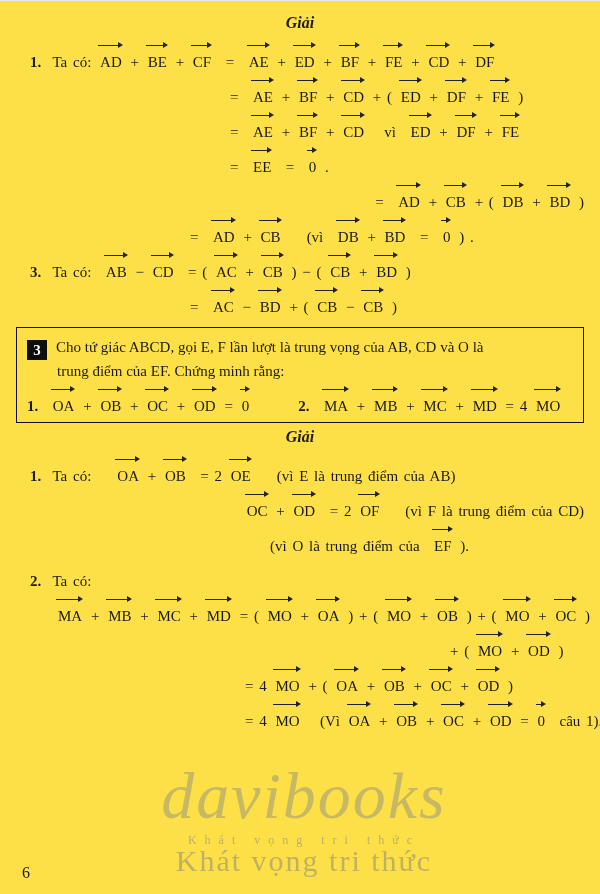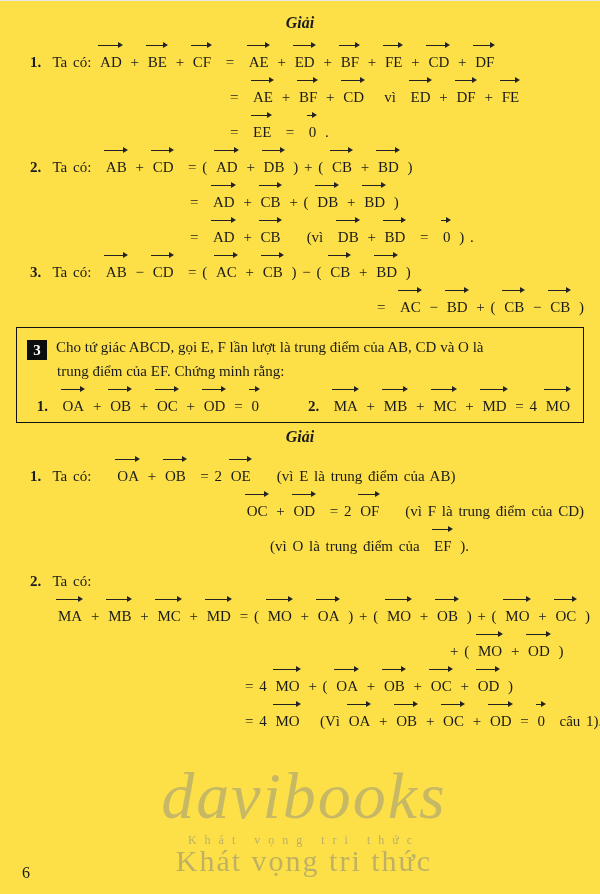--- a/index.html
+++ b/index.html
@@ -61,21 +61,21 @@
     display:inline-block;
     width:20px;height:20px;
     background:#0d0d0d;
     color:#fff;
     font-weight:bold;
     text-align:center;
     line-height:20px;
     margin-right:9px;
     vertical-align:-3px;
   }
-  .box-parts .eq-line{padding-top:14px;margin-bottom:4px;text-align:right;}
+  .box-parts .eq-line{padding-top:14px;margin-bottom:4px;}
   .page-number{
     position:absolute;
     left:22px;bottom:12px;
     font-size:16px;
   }
   .watermark{
     position:absolute;
     left:8px;right:0;top:760px;
     text-align:center;
     pointer-events:none;
@@ -103,32 +103,32 @@
 </style>
 </head>
 <body>
 
 <div class="page">
 
   <div class="heading">Giải</div>
 
   <div class="eq-block">
       <div class="eq-line"><b>1.</b>&nbsp; Ta có: <span class="vec">AD</span> + <span class="vec">BE</span> + <span class="vec">CF</span> &nbsp;=&nbsp; <span class="vec">AE</span> + <span class="vec">ED</span> + <span class="vec">BF</span> + <span class="vec">FE</span> + <span class="vec">CD</span> + <span class="vec">DF</span></div>
+      <div class="eq-line" style="padding-left: 200px;">=&nbsp; <span class="vec">AE</span> + <span class="vec">BF</span> + <span class="vec">CD</span> + ( <span class="vec">ED</span> + <span class="vec">DF</span> + <span class="vec">FE</span> )</div>
       <div class="eq-line" style="padding-left: 200px;">=&nbsp; <span class="vec">AE</span> + <span class="vec">BF</span> + <span class="vec">CD</span> &nbsp;&nbsp;vì&nbsp; <span class="vec">ED</span> + <span class="vec">DF</span> + <span class="vec">FE</span></div>
       <div class="eq-line" style="padding-left: 200px;">=&nbsp; <span class="vec">EE</span> &nbsp;=&nbsp; <span class="vec">0</span> .</div>
-      <div class="eq-line"><b>2.</b>&nbsp; Ta có: &nbsp;<span class="vec">AB</span> + <span class="vec">CD</span> &nbsp;= ( <span class="vec">AD</span> + <span class="vec">DB</span> ) + ( <span class="vec">CB</span> + <span class="vec">BD</span> )</div>
-      <div class="eq-line" style="padding-left: 160px;">=&nbsp; <span class="vec">AD</span> + <span class="vec">CB</span> + ( <span class="vec">DB</span> + <span class="vec">BD</span> )</div>
+      <div class="eq-line" style="padding-left: 160px; text-align: right;">=&nbsp; <span class="vec">AD</span> + <span class="vec">CB</span> + ( <span class="vec">DB</span> + <span class="vec">BD</span> )</div>
       <div class="eq-line" style="padding-left: 160px;">=&nbsp; <span class="vec">AD</span> + <span class="vec">CB</span> &nbsp;&nbsp;&nbsp;(vì&nbsp; <span class="vec">DB</span> + <span class="vec">BD</span> &nbsp;=&nbsp; <span class="vec">0</span> ) .</div>
       <div class="eq-line"><b>3.</b>&nbsp; Ta có: &nbsp;<span class="vec">AB</span> − <span class="vec">CD</span> &nbsp;= ( <span class="vec">AC</span> + <span class="vec">CB</span> ) − ( <span class="vec">CB</span> + <span class="vec">BD</span> )</div>
-      <div class="eq-line" style="padding-left: 160px; text-align: right;">=&nbsp; <span class="vec">AC</span> − <span class="vec">BD</span> + ( <span class="vec">CB</span> − <span class="vec">CB</span> )</div>
+      <div class="eq-line" style="padding-left: 160px;">=&nbsp; <span class="vec">AC</span> − <span class="vec">BD</span> + ( <span class="vec">CB</span> − <span class="vec">CB</span> )</div>
     </div>
 
   <div class="problem-box">
     <div class="box-line">
-      <span class="badge">3</span><span>Cho tứ giác ABCD, gọi E, F lần lượt là trung điểm của AB, CD và O là</span>
+      <span class="badge">3</span><span>Cho tứ giác ABCD, gọi E, F lần lượt là trung vọng của AB, CD và O là</span>
     </div>
     <div class="box-line box-line2">trung điểm của EF. Chứng minh rằng:</div>
     <div class="box-parts">
         <div class="eq-line"><b>1.</b>&nbsp; <span class="vec">OA</span> + <span class="vec">OB</span> + <span class="vec">OC</span> + <span class="vec">OD</span> = <span class="vec">0</span> &nbsp;&nbsp;&nbsp;&nbsp;&nbsp;&nbsp; <b>2.</b>&nbsp; <span class="vec">MA</span> + <span class="vec">MB</span> + <span class="vec">MC</span> + <span class="vec">MD</span> = 4 <span class="vec">MO</span></div>
       </div>
   </div>
 
   <div class="heading">Giải</div>
 
   <div class="eq-block">

